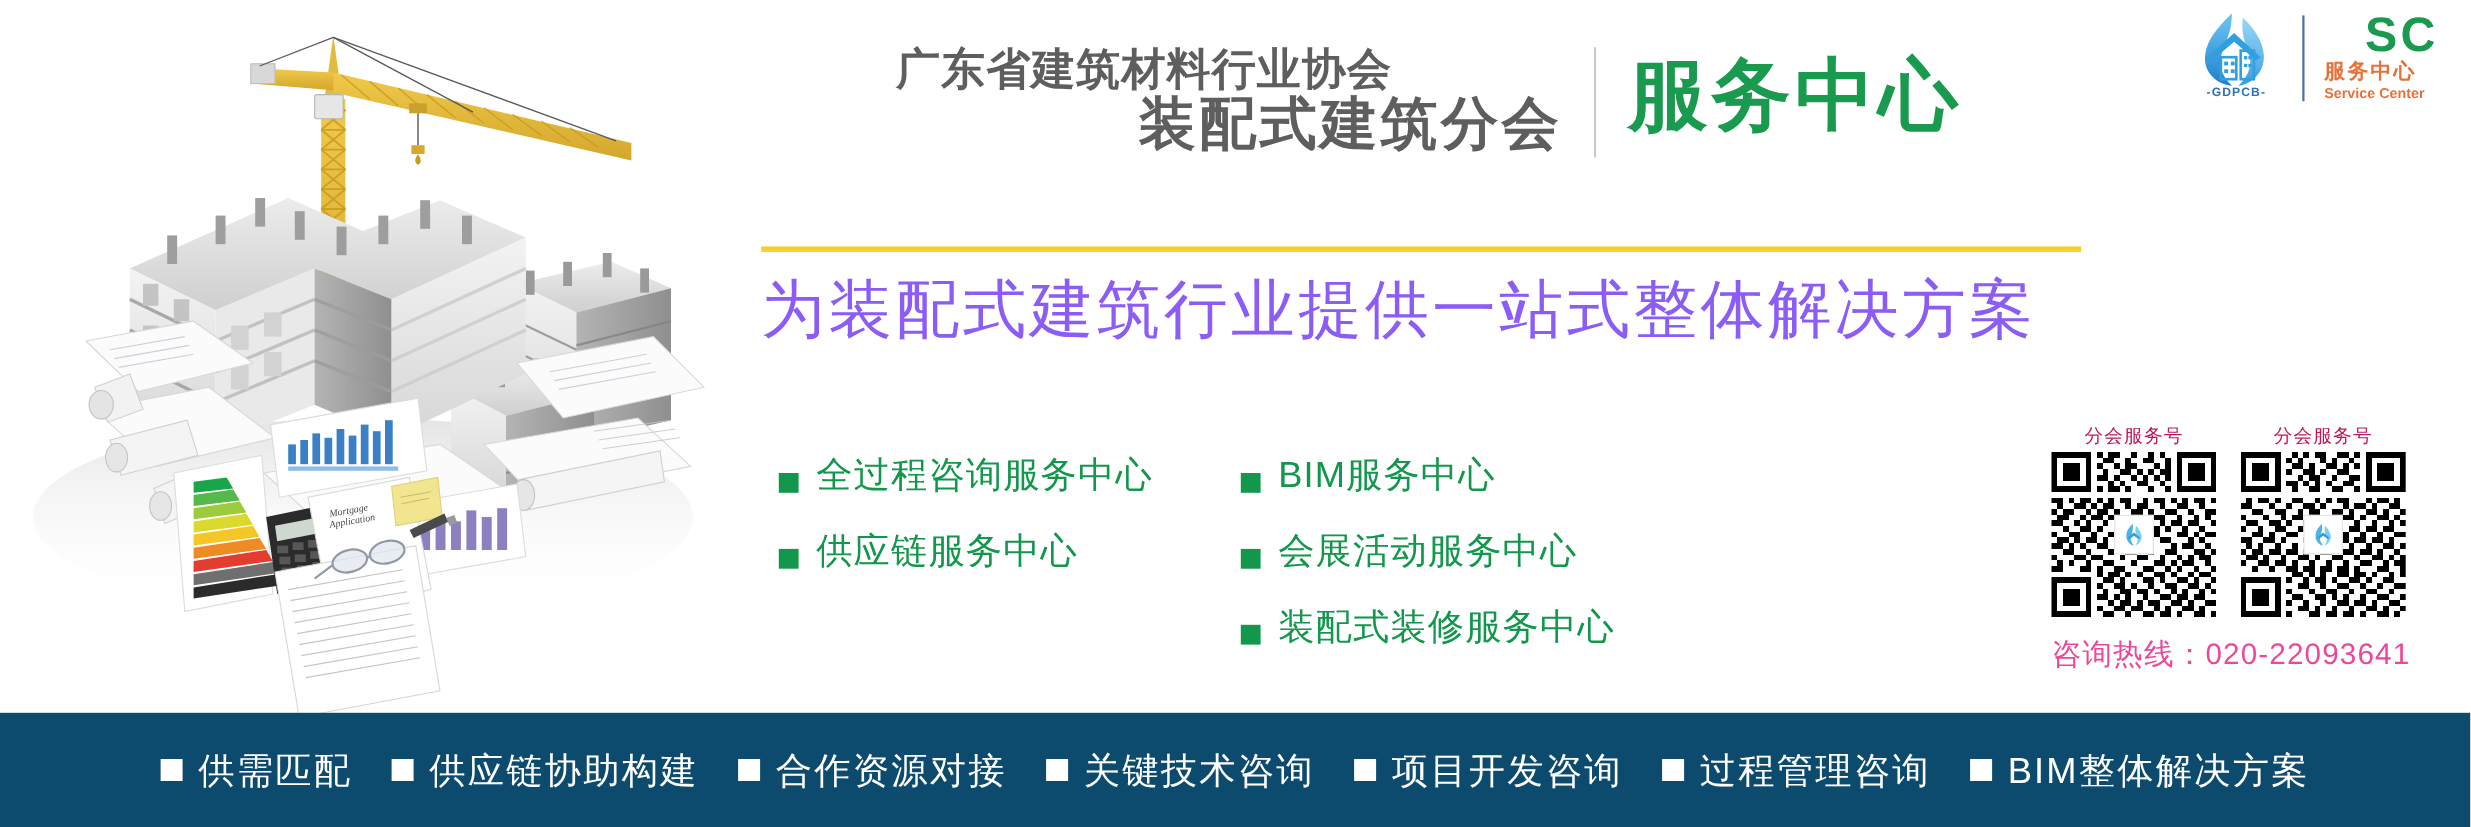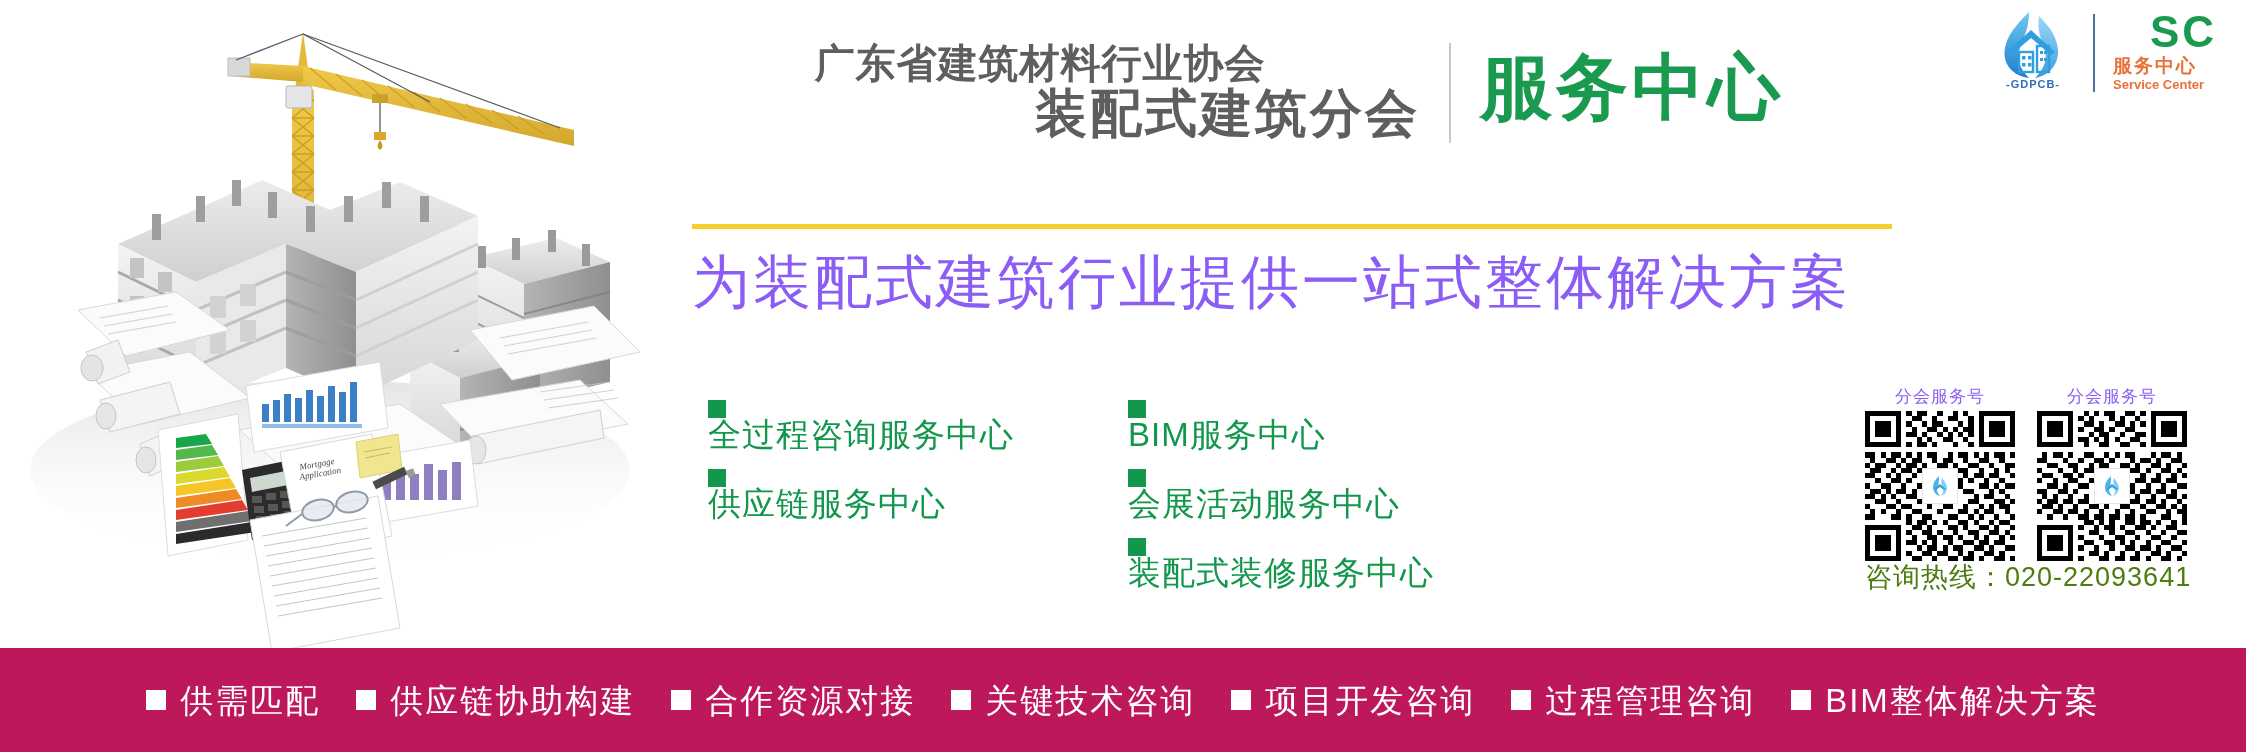--- a/index.html
+++ b/index.html
@@ -126,24 +126,23 @@
   
   .svc-cols{
     position:absolute;
     left:48px; top:400px;
     width:1060px;
     display:flex;
   }
   .svc-col{width:420px;}
   .svc-item{
     display:flex;
-    align-items:flex-start;
+    align-items:flex-end;
     height:48px;
     margin-bottom:21px;
-    flex-direction:column;
   }
   .svc-item:last-child{margin-bottom:0;}
   .svc-bullet{
     width:18px;height:18px;
     background:#12974c;
     flex:0 0 auto;
     margin-right:16px;
   }
   .svc-label{
     font-size:33px;
@@ -155,49 +154,49 @@
 
   
   .qr-block{
     position:absolute;
     left:1205px; top:388px;
     width:360px;
   }
   .qr-row{display:flex;gap:22px;}
   .qr-cell{width:150px;text-align:center;}
   .qr-caption{
-    font-size:17px;color:#8b5cf6;letter-spacing:1px;
+    font-size:17px;color:#be185d;letter-spacing:1px;
     margin-bottom:6px;line-height:1;
   }
   .qr-img{position:relative;width:150px;height:150px;}
   .qr-img svg{display:block;width:150px;height:150px;}
   .qr-logo{
     position:absolute;left:50%;top:50%;
     transform:translate(-50%,-50%);
     width:34px;height:34px;
     background:#ffffff;
     border:1px solid #e4e4e4;
     display:flex;align-items:center;justify-content:center;
   }
   .qr-logo svg{width:24px;height:24px;}
   .hotline{
-    margin-top:0;
+    margin-top:18px;
     font-size:27px;
-    color:#4d7c0f;
+    color:#ec4899;
     letter-spacing:1px;
     white-space:nowrap;
     line-height:1.2;
   }
 
   
   .footer{
     position:absolute;
     left:0; bottom:0;
     width:2246px; height:104px;
-    background:#be185d;
+    background:#0c4a6e;
     display:flex;
     align-items:center;
     justify-content:center;
   }
   .foot-inner{
     display:flex;
     align-items:center;
     gap:36px;
   }
   .foot-item{

